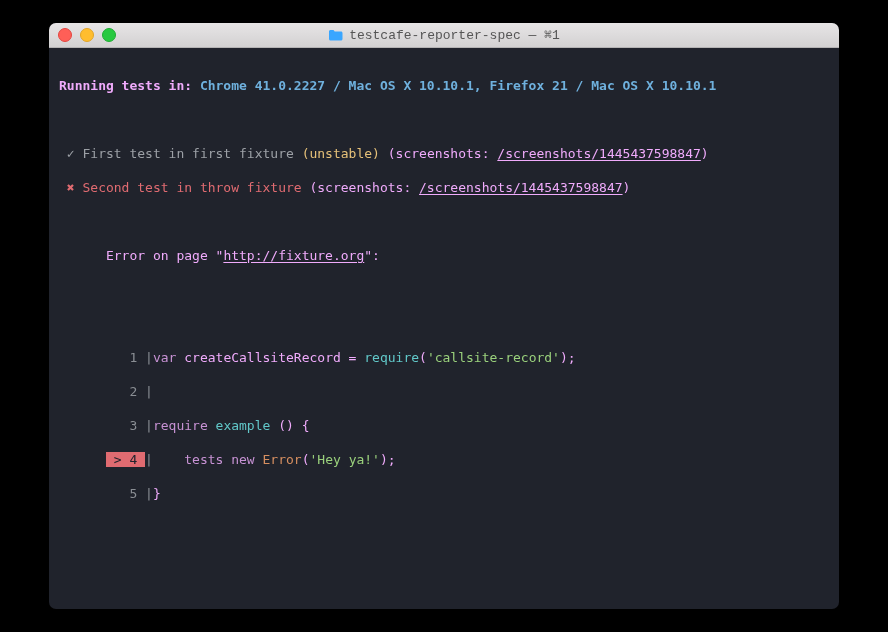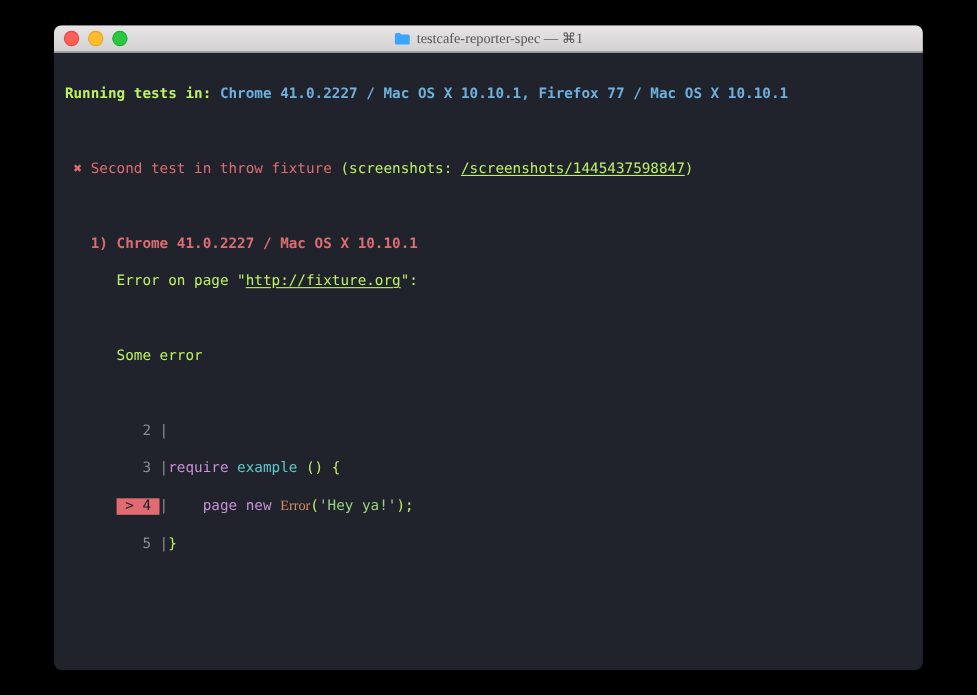--- a/index.html
+++ b/index.html
@@ -21,21 +21,21 @@
     border-radius: 7px;
     box-shadow: 0 18px 50px rgba(0,0,0,0.6);
     overflow: hidden;
   }
   .titlebar {
     height: 24px;
     background: linear-gradient(#e7e5e6, #d3d1d2);
     border-bottom: 1px solid #b5b3b4;
     position: relative;
     display: flex;
-    font-family: Liberation Serif, serif;
+    font-family: Liberation Mono, monospace;
   }
   .traffic {
     position: absolute;
     left: 9px;
     top: 5px;
     display: flex;
     gap: 8px;
   }
   .dot {
     width: 12px;
@@ -55,28 +55,28 @@
   }
   .folder-icon svg { display:block; }
   .term {
     padding: 12px 6px 8px 10px;
     font-size: 13px;
     line-height: 17px;
     white-space: pre;
     color: #dfe2e7;
   }
   .bold   { font-weight: 700; }
-  .white  { color: #bef264; }
+  .white  { color: #f0abfc; }
   .blue   { color: #6fb1de; }
   .gray   { color: #9ca0a6; }
   .cyan   { color: #61c8c9; }
   .green  { color: #9ad17c; }
   .red    { color: #e06b71; }
   .yellow { color: #e6c179; }
-  .orange { color: #d78f60; font-family: Liberation Serif, serif; }
+  .orange { color: #d78f60; }
   .magenta{ color: #c792d4; }
   .dim    { color: #8a8e94; }
   .ul     { text-decoration: underline; text-underline-offset: 2px; }
   .hlred  { background: #e06b71; color: #20232c; }
   .line { display:block; }
 </style>
 </head>
 <body>
 
 <div class="window">
@@ -90,32 +90,32 @@
       <span class="folder-icon">
         <svg width="15" height="12" viewBox="0 0 15 12">
             <path d="M1 2.5C1 1.67 1.67 1 2.5 1h3l1.2 1.4H13c.83 0 1.5.67 1.5 1.5V10c0 .83-.67 1.5-1.5 1.5H2.5C1.67 11.5 1 10.83 1 10V2.5z" fill="#3aa6ff"></path>
           </svg>
       </span>
       <span>testcafe-reporter-spec — ⌘1</span>
     </div>
   </div>
 
   <div class="term">
-<span class="line"><span class="bold white">Running tests in:</span> <span class="bold blue">Chrome 41.0.2227 / Mac OS X 10.10.1, Firefox 77 / Mac OS X 10.10.1</span></span>
+<span class="line"><span class="bold white">Running tests in:</span> <span class="bold blue">Chrome 41.0.2227 / Mac OS X 10.10.1, Firefox 21 / Mac OS X 10.10.1</span></span>
 <span class="line"> </span>
+<span class="line"> <span class="gray">✓</span> <span class="gray">First test in first fixture</span> <span class="yellow">(unstable)</span><span class="white"> (screenshots: </span><span class="white ul">/screenshots/1445437598847</span><span class="white">)</span></span>
 <span class="line"> <span class="red">✖</span> <span class="red">Second test in throw fixture</span><span class="white"> (screenshots: </span><span class="white ul">/screenshots/1445437598847</span><span class="white">)</span></span>
 <span class="line"> </span>
-<span class="line">   <span class="bold red">1)</span> <span class="bold red">Chrome 41.0.2227 / Mac OS X 10.10.1</span></span>
 <span class="line">      <span class="white">Error on page "</span><span class="white ul">http://fixture.org</span><span class="white">":</span></span>
 <span class="line"> </span>
-<span class="line">      <span class="white">Some error</span></span>
 <span class="line"> </span>
+<span class="line">         <span class="dim">1</span> <span class="dim">|</span><span class="magenta">var</span><span class="white"> createCallsiteRecord = </span><span class="cyan">require</span><span class="white">(</span><span class="green">'callsite-record'</span><span class="white">);</span></span>
 <span class="line">         <span class="dim">2</span> <span class="dim">|</span></span>
 <span class="line">         <span class="dim">3</span> <span class="dim">|</span><span class="magenta">require</span><span class="white"> </span><span class="cyan">example</span><span class="white"> () {</span></span>
-<span class="line">      <span class="hlred"> &gt; 4 </span><span class="dim">|</span>    <span class="magenta">page</span><span class="white"> </span><span class="magenta">new</span><span class="white"> </span><span class="orange">Error</span><span class="white">(</span><span class="green">'Hey ya!'</span><span class="white">);</span></span>
+<span class="line">      <span class="hlred"> &gt; 4 </span><span class="dim">|</span>    <span class="magenta">tests</span><span class="white"> </span><span class="magenta">new</span><span class="white"> </span><span class="orange">Error</span><span class="white">(</span><span class="green">'Hey ya!'</span><span class="white">);</span></span>
 <span class="line">         <span class="dim">5</span> <span class="dim">|</span><span class="white">}</span></span>
 
 
 
 
 
 
 
 
 

